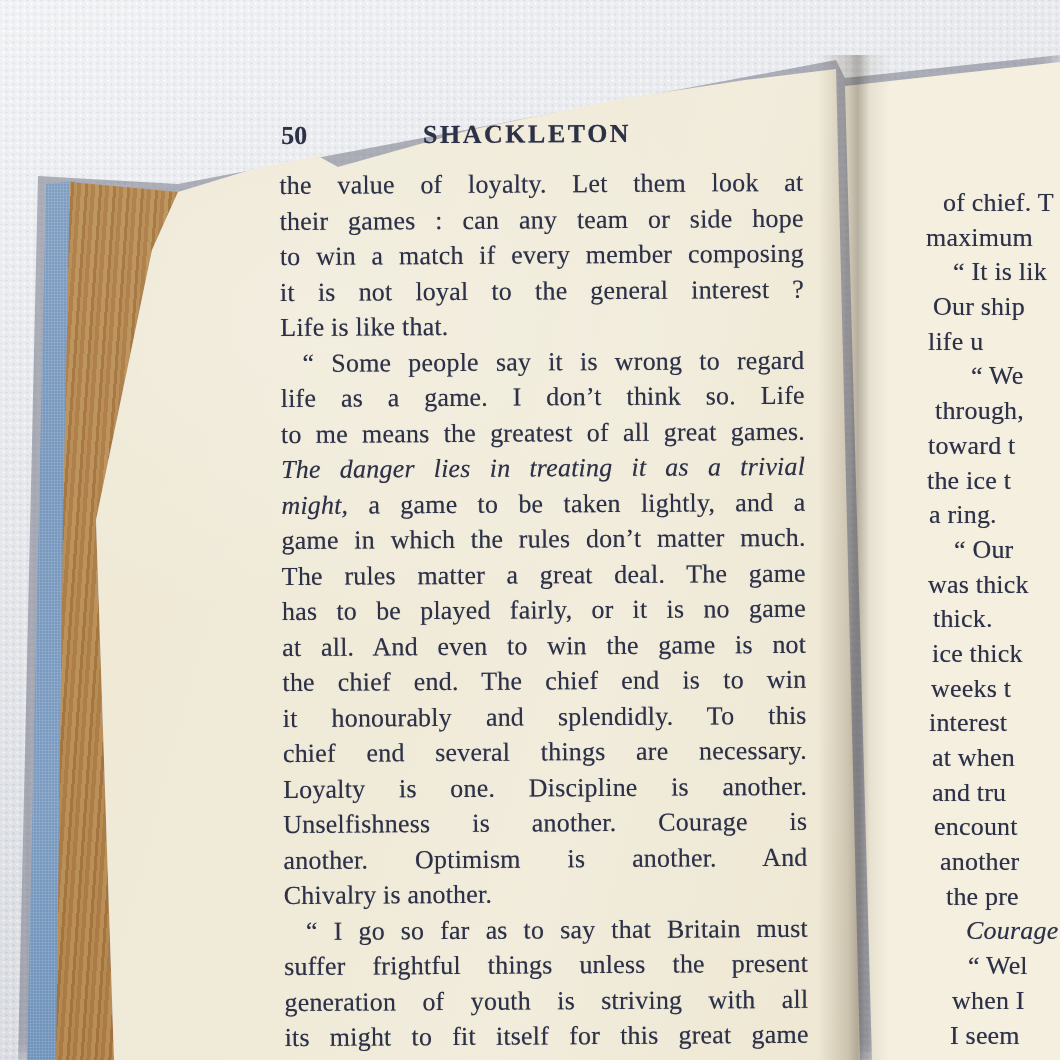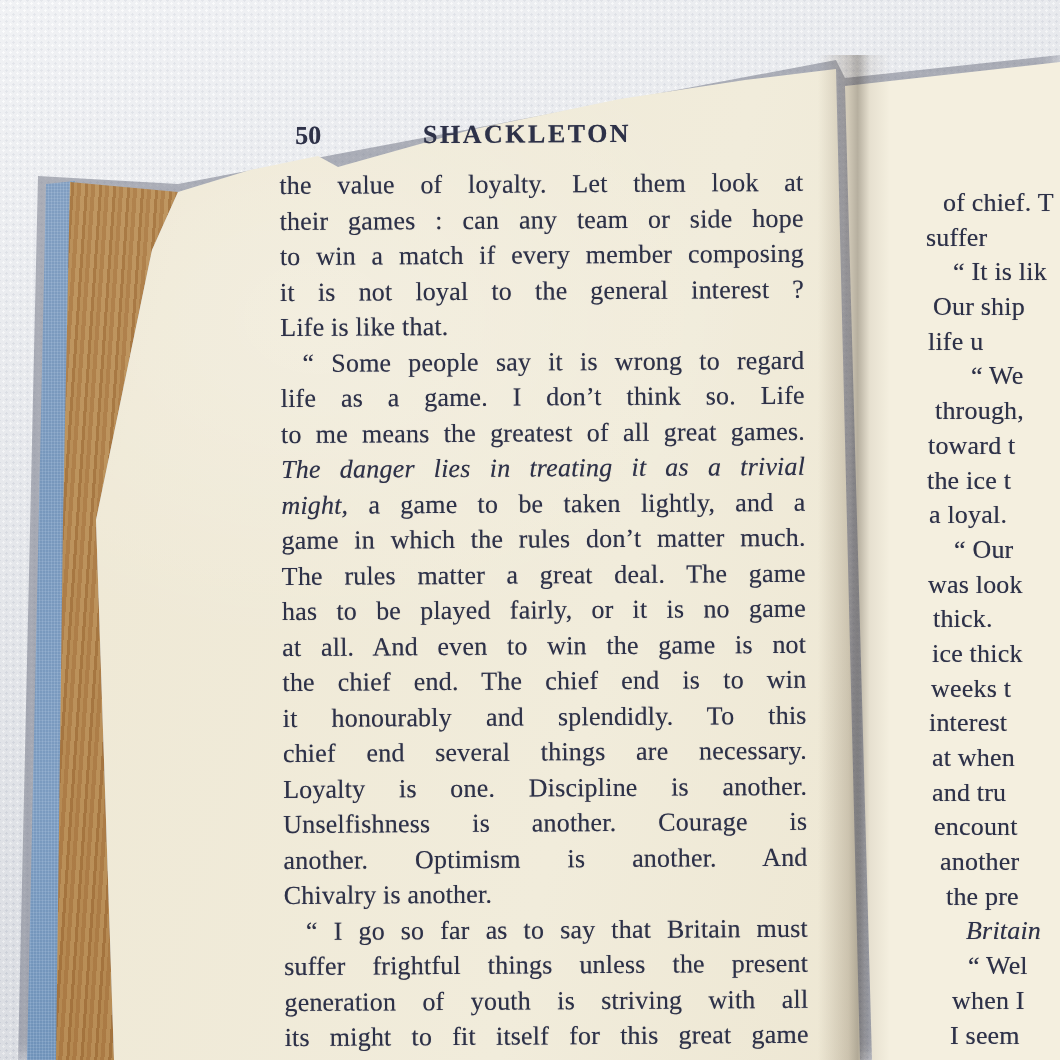--- a/index.html
+++ b/index.html
@@ -62,21 +62,21 @@
   .gutter-shadow{
     position:absolute;left:818px;top:55px;width:72px;height:1005px;
     background:linear-gradient(to right, rgba(70,50,25,0), rgba(70,50,25,.20) 42%, rgba(40,28,12,.30) 55%, rgba(70,50,25,.08) 72%, rgba(70,50,25,0));
     pointer-events:none;
   }
 
   
   .print{color:#2d3148;text-shadow:0 0 .7px rgba(45,49,72,.55);letter-spacing:.2px;}
   .lp-text{position:absolute;left:279px;top:121px;width:524px;transform:rotate(-.35deg);transform-origin:0 0;}
   .lp-head{position:relative;height:47px;font-size:26px;font-weight:700;}
-  .pageno{position:absolute;left:16px;top:0;}
+  .pageno{position:absolute;left:2px;top:0;}
   .rhead{position:absolute;left:-14px;right:14px;top:0;text-align:center;letter-spacing:2.5px;}
   .tl{font-size:26px;line-height:35.5px;height:35.5px;text-align:justify;text-align-last:justify;}
   .tl.last{text-align-last:left;}
   .tl.ind{padding-left:22px;}
   .it{font-style:italic;}
 
   .rp-text{position:absolute;left:926px;top:186px;width:300px;}
   .rl{font-size:26px;line-height:34.7px;height:34.7px;white-space:nowrap;text-align:left;}
 </style>
 </head>
@@ -121,38 +121,38 @@
       <div class="tl last"><span>Chivalry is another.</span></div>
       <div class="tl ind"><span>“ I go so far as to say that Britain must</span></div>
       <div class="tl"><span>suffer frightful things unless the present</span></div>
       <div class="tl"><span>generation of youth is striving with all</span></div>
       <div class="tl"><span>its might to fit itself for this great game</span></div>
     </div>
 
   <div class="rp-text print">
 
   <div class="rl" style="padding-left: 17px;"><span>of chief.  T</span></div>
-      <div class="rl"><span>suffer</span></div>
+      <div class="rl"><span>maximum</span></div>
       <div class="rl" style="padding-left: 27px;"><span>“ It is lik</span></div>
       <div class="rl" style="padding-left: 7px;"><span>Our ship</span></div>
       <div class="rl" style="padding-left: 2px;"><span>life u</span></div>
       <div class="rl" style="padding-left: 45px;"><span>“ We</span></div>
       <div class="rl" style="padding-left: 9px;"><span>through,</span></div>
       <div class="rl" style="padding-left: 2px;"><span>toward t</span></div>
       <div class="rl" style="padding-left: 1px;"><span>the ice t</span></div>
-      <div class="rl" style="padding-left: 3px;"><span>a loyal.</span></div>
+      <div class="rl" style="padding-left: 3px;"><span>a ring.</span></div>
       <div class="rl" style="padding-left: 28px;"><span>“ Our</span></div>
-      <div class="rl" style="padding-left: 2px;"><span>was look</span></div>
+      <div class="rl" style="padding-left: 2px;"><span>was thick</span></div>
       <div class="rl" style="padding-left: 7px;"><span>thick.</span></div>
       <div class="rl" style="padding-left: 6px;"><span>ice thick</span></div>
       <div class="rl" style="padding-left: 5px;"><span>weeks t</span></div>
       <div class="rl" style="padding-left: 3px;"><span>interest</span></div>
       <div class="rl" style="padding-left: 6px;"><span>at when</span></div>
       <div class="rl" style="padding-left: 6px;"><span>and tru</span></div>
       <div class="rl" style="padding-left: 8px;"><span>encount</span></div>
       <div class="rl" style="padding-left: 14px;"><span>another</span></div>
       <div class="rl" style="padding-left: 20px;"><span>the pre</span></div>
-      <div class="rl" style="padding-left: 40px;"><span class="it">Britain</span></div>
+      <div class="rl" style="padding-left: 40px;"><span class="it">Courage</span></div>
       <div class="rl" style="padding-left: 42px;"><span>“ Wel</span></div>
       <div class="rl" style="padding-left: 26px;"><span>when I</span></div>
       <div class="rl" style="padding-left: 24px;"><span>I seem</span></div>
     </div>
 </div>
 
 </body></html>

